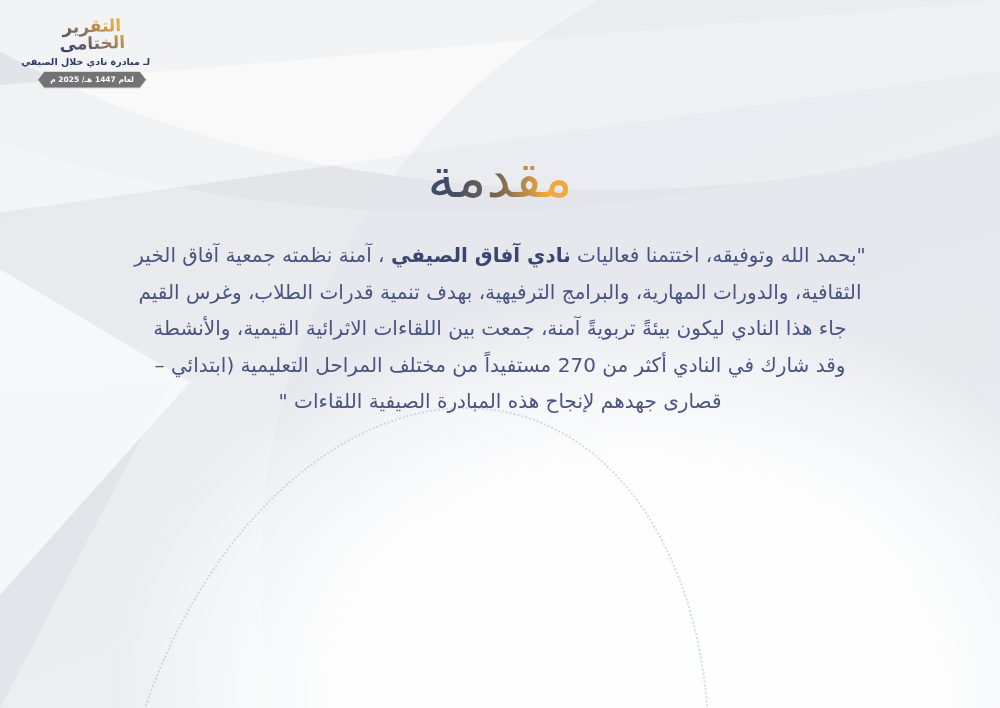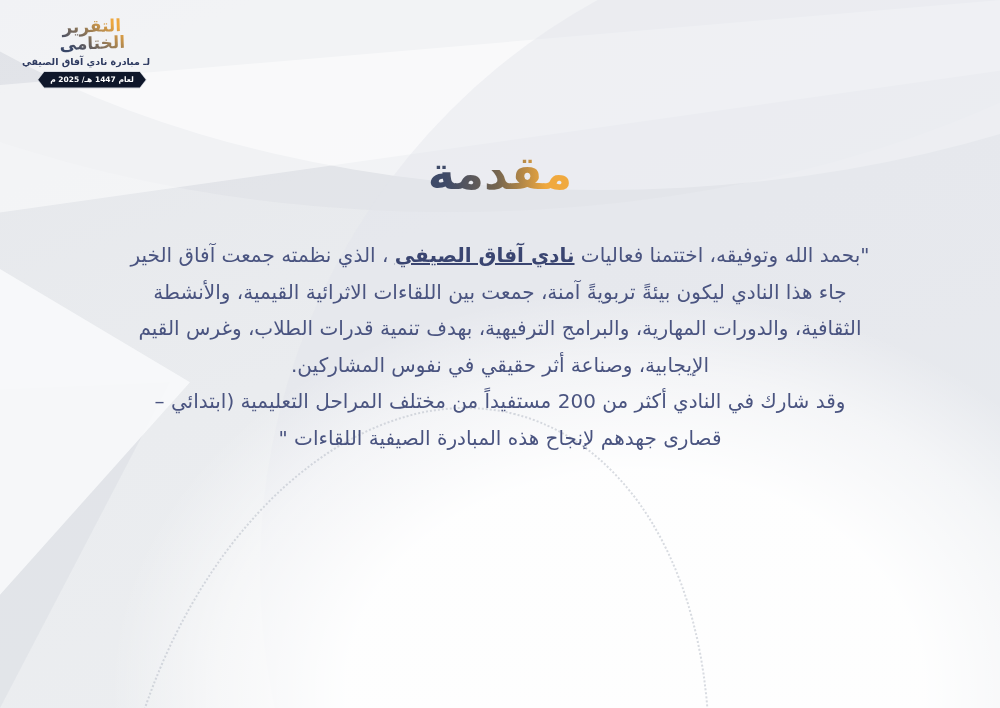--- a/index.html
+++ b/index.html
@@ -90,93 +90,92 @@
   }
   .logo-badge-outer {
     display: inline-block;
     margin-top: 4px;
     padding: 1px;
     background: #d5d8de;
     clip-path: polygon(0 50%, 7px 0, calc(100% - 7px) 0, 100% 50%, calc(100% - 7px) 100%, 7px 100%);
   }
   .logo-badge {
     display: block;
-    background: #0f172a;
+    background: #737373;
     color: #ffffff;
     font-size: 7.5px;
     font-weight: bold;
     line-height: 1;
     padding: 4px 12px 4px 12px;
     white-space: nowrap;
     clip-path: polygon(0 50%, 6px 0, calc(100% - 6px) 0, 100% 50%, calc(100% - 6px) 100%, 6px 100%);
   }
 
   
   .intro-title {
     position: absolute;
     top: 146px; left: 0; right: 0;
     text-align: center;
     z-index: 4;
   }
   .intro-title span {
     display: inline-block;
-    font-size: 46px;
-    font-weight: bold;
+    font-size: 55px;
+    font-weight: normal;
     background: linear-gradient(to right, #3e4a68 12%, #75654f 48%, #f0a93e 82%);
     -webkit-background-clip: text;
     background-clip: text;
     color: transparent;
   }
 
   .intro-body {
     position: absolute;
     top: 237px; left: 50px;
     width: 900px;
     direction: rtl;
     text-align: center;
     font-size: 20px;
     line-height: 36.6px;
     color: #4a5480;
     z-index: 4;
   }
   .intro-body .line { white-space: nowrap; }
-  .intro-body .bold { font-weight: bold; color: #3a4571; text-decoration: underline; }
+  .intro-body .bold { font-weight: bold; color: #3a4571; }
 </style>
 </head>
 <body>
 
 <div class="page">
 
   <div class="bg-shape arc-top-grey"></div>
   <div class="bg-shape arc-top-light"></div>
   <div class="bg-shape band-diag"></div>
   <div class="bg-shape arc-right-grey"></div>
   <div class="bg-shape wedge-dark"></div>
   <div class="bg-shape wedge-light"></div>
   <div class="bg-shape big-white-glow"></div>
   <div class="bg-shape dotted-arc"></div>
 
   <div class="logo">
     <div>
       <span class="logo-calligraphy">التقرير الختامي</span>
     </div>
-    <div class="logo-subtitle">لـ مبادرة نادي آفاق الصيفي</div>
+    <div class="logo-subtitle">لـ مبادرة نادي خلال الصيفي</div>
     <span class="logo-badge-outer">
       <span class="logo-badge">لعام 1447 هـ/ 2025 م</span>
     </span>
   </div>
 
   <div class="intro-title">
     <span>مقدمة</span>
   </div>
 
   <div class="intro-body">
     <div class="line">
-      <span>"بحمد الله وتوفيقه، اختتمنا فعاليات </span><span class="bold">نادي آفاق الصيفي</span><span> ، الذي نظمته جمعت آفاق الخير</span>
+      <span>"بحمد الله وتوفيقه، اختتمنا فعاليات </span><span class="bold">نادي آفاق الصيفي</span><span> ، آمنة نظمته جمعية آفاق الخير</span>
     </div>
+    <div class="line">الثقافية، والدورات المهارية، والبرامج الترفيهية، بهدف تنمية قدرات الطلاب، وغرس القيم</div>
     <div class="line">جاء هذا النادي ليكون بيئةً تربويةً آمنة، جمعت بين اللقاءات الاثرائية القيمية، والأنشطة</div>
-    <div class="line">الثقافية، والدورات المهارية، والبرامج الترفيهية، بهدف تنمية قدرات الطلاب، وغرس القيم</div>
-    <div class="line">الإيجابية، وصناعة أثر حقيقي في نفوس المشاركين.</div>
-    <div class="line">وقد شارك في النادي أكثر من 200 مستفيداً من مختلف المراحل التعليمية (ابتدائي –</div>
+    <div class="line">وقد شارك في النادي أكثر من 270 مستفيداً من مختلف المراحل التعليمية (ابتدائي –</div>
     <div class="line">قصارى جهدهم لإنجاح هذه المبادرة الصيفية اللقاءات "</div>
   </div>
 
 </div>
 
 </body></html>

